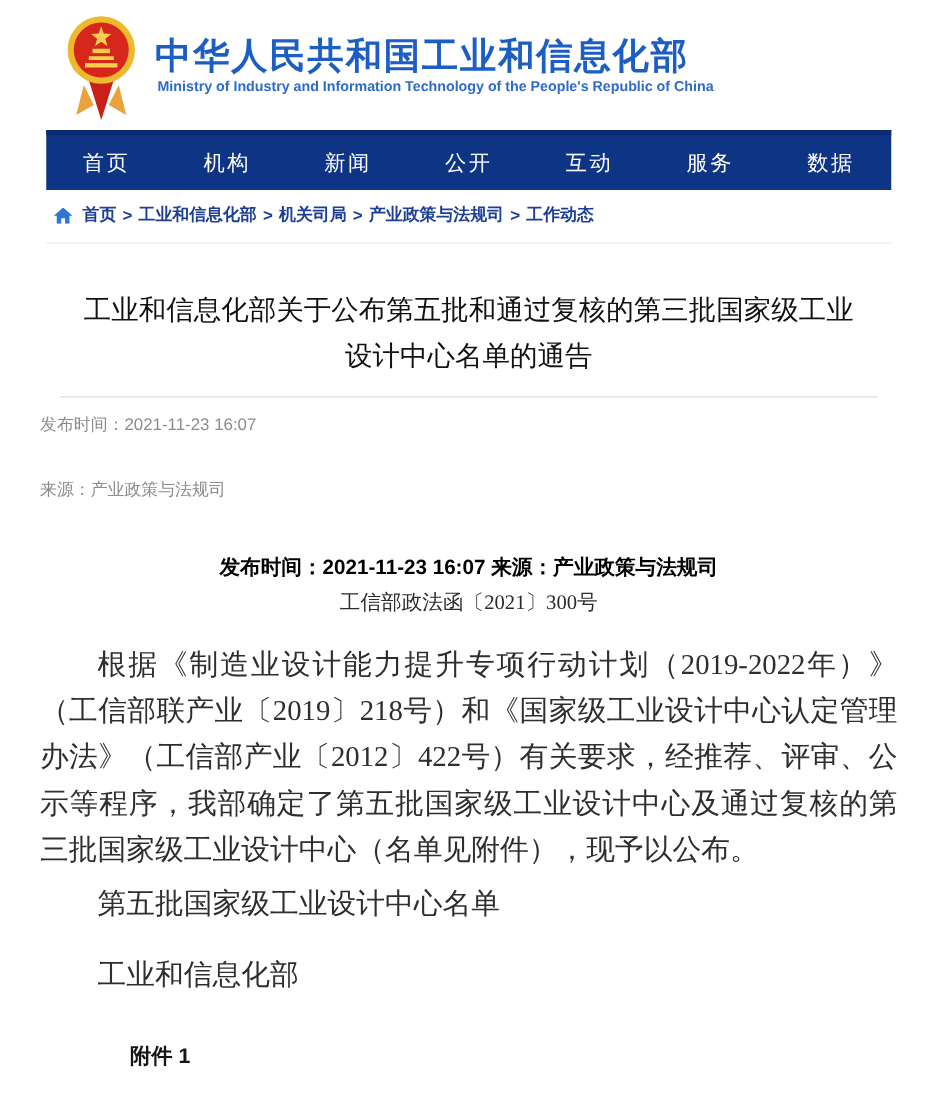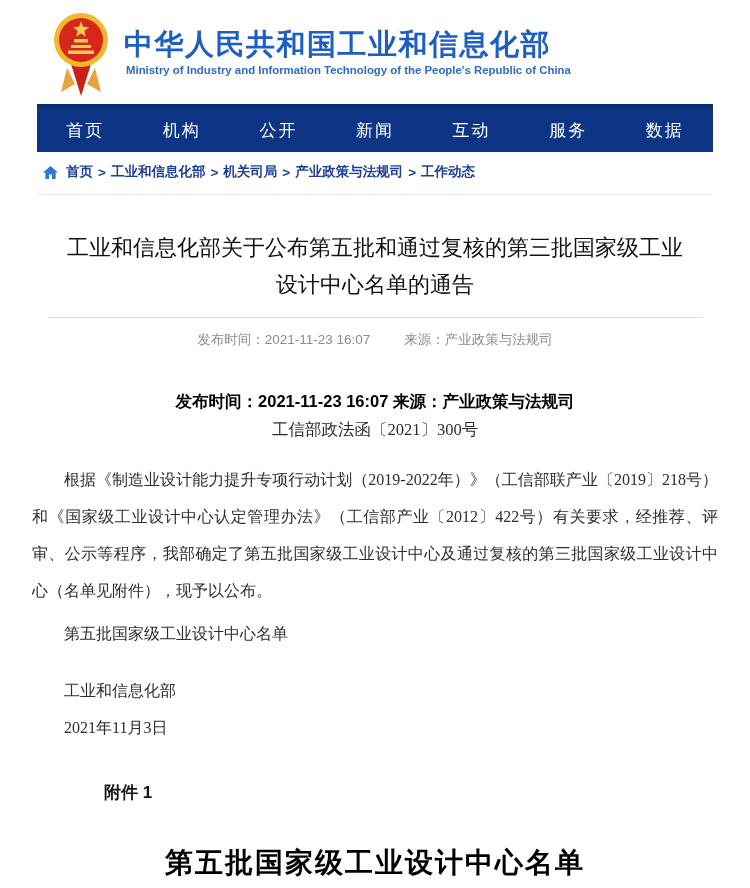--- a/index.html
+++ b/index.html
@@ -28,28 +28,28 @@
   .crumb.current { cursor:default; }
   .crumb-sep { margin:0 5px; }
 
   
   .article { padding:0 32px; }
   .article-title { margin:34px auto 0 auto; width:625px; text-align:center;
     font-size:22px; line-height:37px; font-weight:normal; color:#111111; }
   .rule { border:none; border-top:1px solid #dcdcdc; margin:14px 16px 0 16px; }
 
   .meta { margin-top:13px; display:flex; justify-content:center; gap:34px;
-    font-size:13.5px; color:#8c8c8c; }
+    font-size:13.5px; color:#8c8c8c;flex-direction:column; }
   .meta span { white-space:nowrap; }
   .meta-bold { margin-top:42px; text-align:center; font-size:16.5px; font-weight:bold;
     color:#000000; }
   .doc-number { margin-top:6px; text-align:center;
     font-family:"Liberation Serif", serif; font-size:16.5px; color:#2b2b2b; }
 
-  .serif-line { font-family:"Liberation Serif", serif; font-size:16px; line-height:37px;
+  .serif-line { font-family:"Liberation Serif", serif; font-size:23px; line-height:37px;
     color:#2e2e2e; text-indent:2em; }
   .body-text { margin-top:20px; text-align:justify; }
   .list-line { margin-top:6px; }
   .signature { margin-top:20px; }
 
   .attachment-label { margin:35px 0 0 72px; font-size:17px; font-weight:600; color:#151515; }
   .attachment-title { margin-top:40px; text-align:center; font-size:28px; font-weight:bold;
     color:#000000; letter-spacing:2px; }
 </style>
 </head>
@@ -67,22 +67,22 @@
     <rect x="17" y="33" width="20" height="3" fill="#f6cf4e"></rect>
     <rect x="14" y="38.5" width="26" height="3.5" fill="#f6cf4e"></rect>
   </svg>
   <div class="site-name">中华人民共和国工业和信息化部</div>
   <div class="site-name-en">Ministry of Industry and Information Technology of the People's Republic of China</div>
 </header>
 
 <nav class="main-nav">
   <div class="nav-item">首页</div>
   <div class="nav-item">机构</div>
+  <div class="nav-item">新闻</div>
   <div class="nav-item">公开</div>
-  <div class="nav-item">新闻</div>
   <div class="nav-item">互动</div>
   <div class="nav-item">服务</div>
   <div class="nav-item">数据</div>
 </nav>
 
 <div class="breadcrumb">
   <span class="home-icon">
     <svg width="15" height="13" viewBox="0 0 15 13" xmlns="http://www.w3.org/2000/svg">
       <path d="M7.5 0 L15 6.5 H12.6 V13 H9 V8.6 H6 V13 H2.4 V6.5 H0 Z" fill="#2f77d1"></path>
     </svg>
@@ -111,19 +111,18 @@
 
   <div class="meta-bold">发布时间：2021-11-23 16:07 来源：产业政策与法规司</div>
 
   <div class="doc-number">工信部政法函〔2021〕300号</div>
 
   <p class="serif-line body-text">根据《制造业设计能力提升专项行动计划（2019-2022年）》（工信部联产业〔2019〕218号）和《国家级工业设计中心认定管理办法》（工信部产业〔2012〕422号）有关要求，经推荐、评审、公示等程序，我部确定了第五批国家级工业设计中心及通过复核的第三批国家级工业设计中心（名单见附件），现予以公布。</p>
 
   <p class="serif-line list-line">第五批国家级工业设计中心名单</p>
 
   <p class="serif-line signature">工业和信息化部</p>
-  <p class="serif-line">2021年11月3日</p>
 
   <div class="attachment-label">附件 1</div>
 
   <div class="attachment-title">第五批国家级工业设计中心名单</div>
 
 </main>
 
 </body></html>

